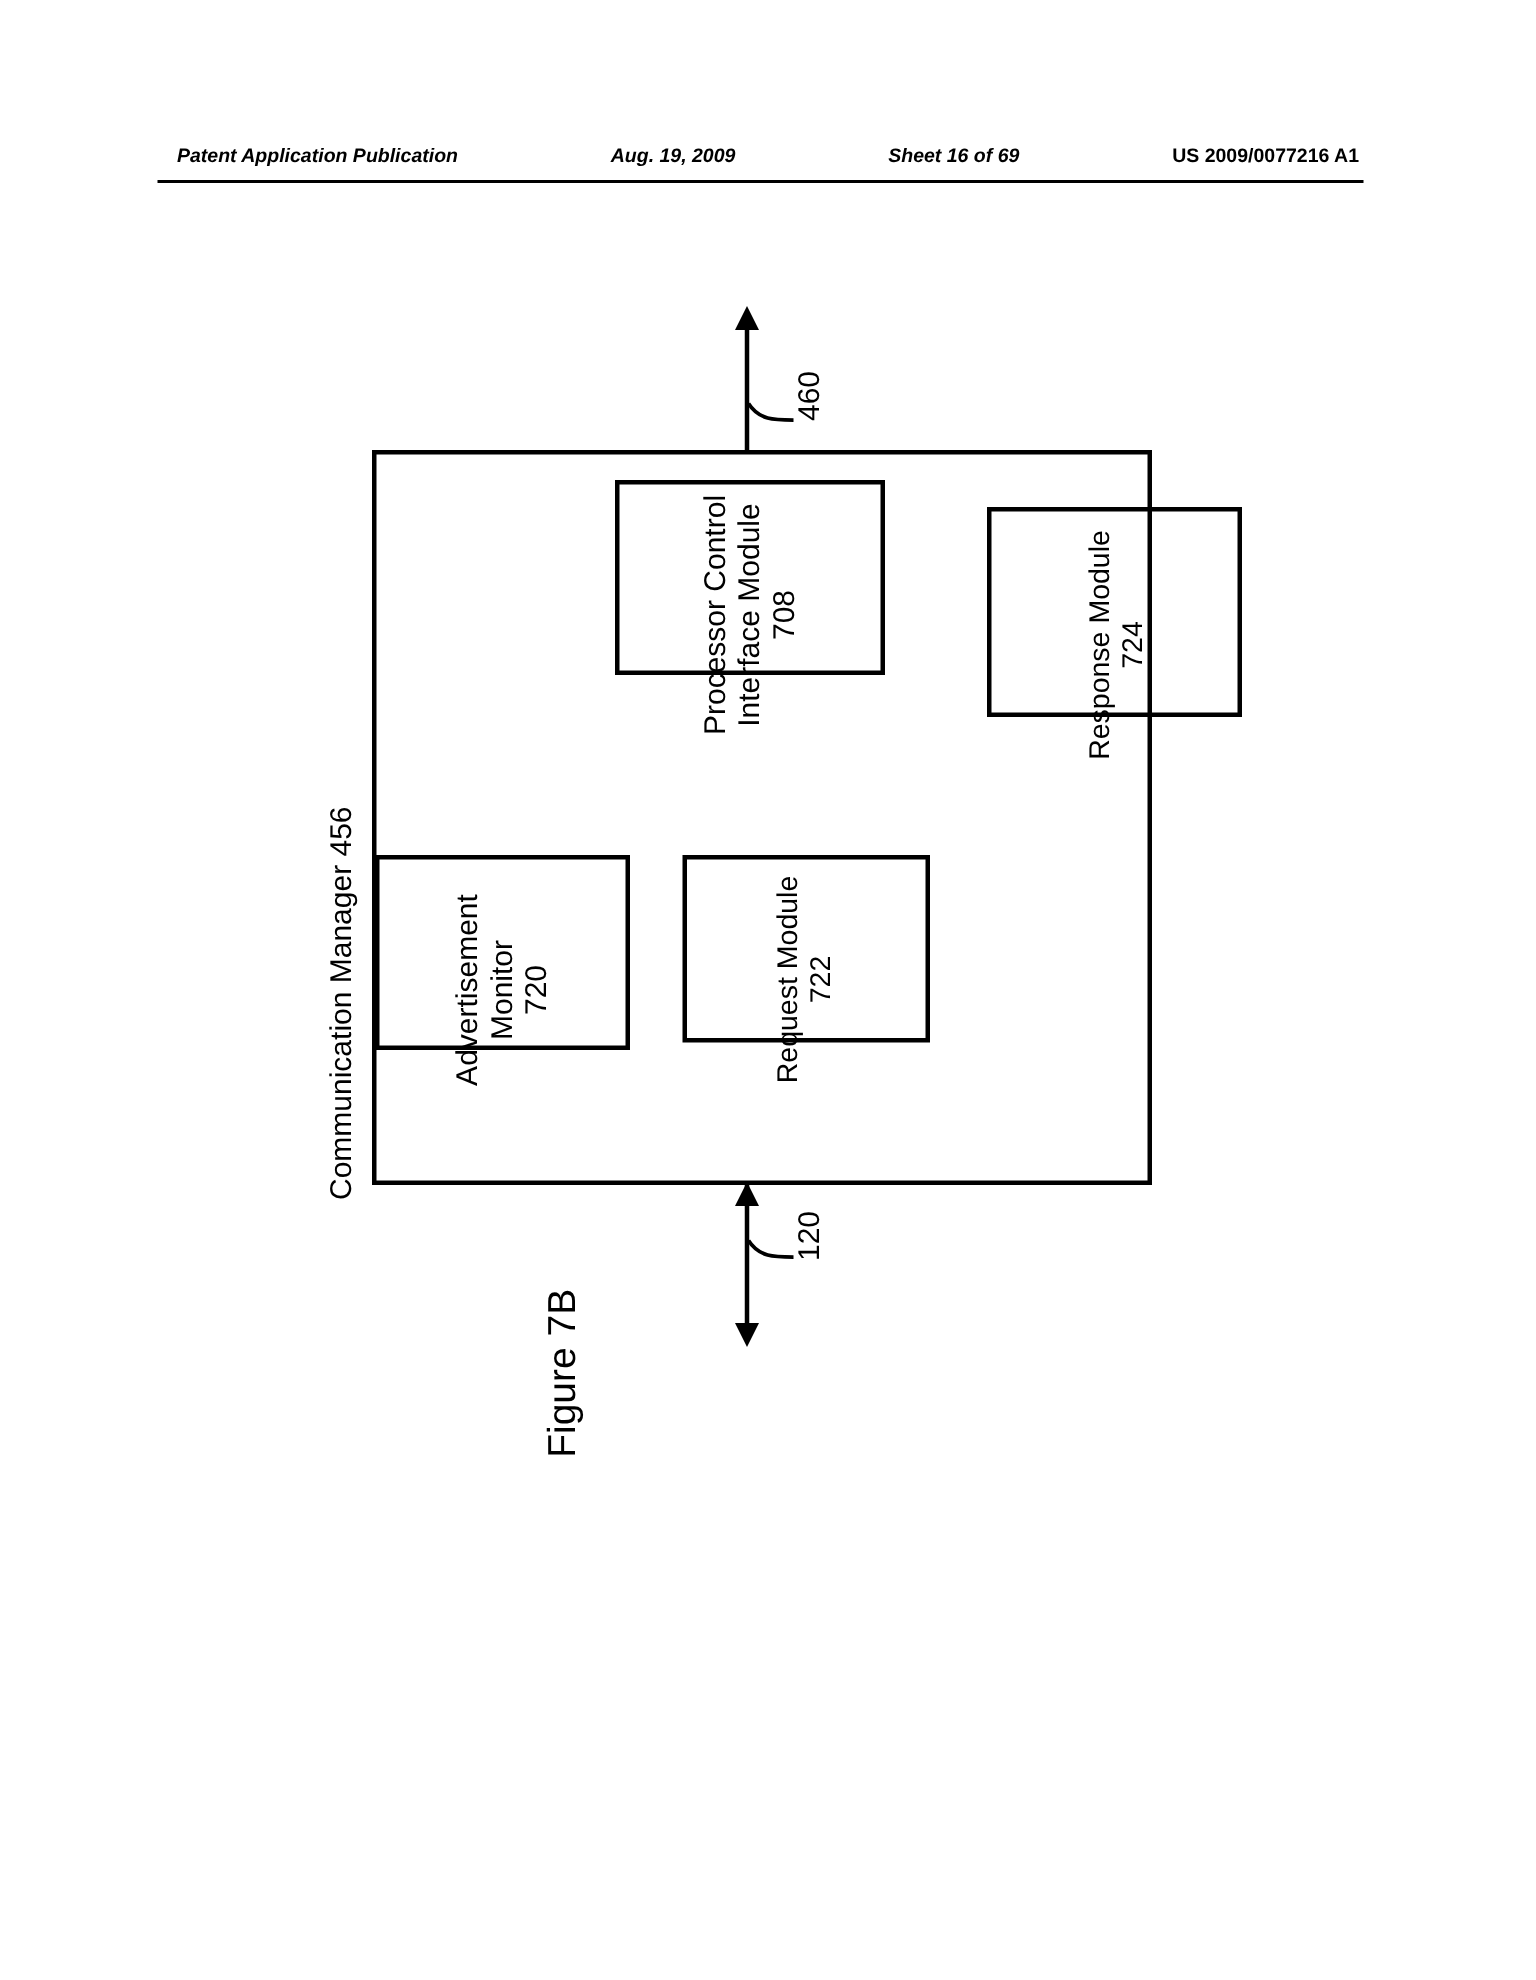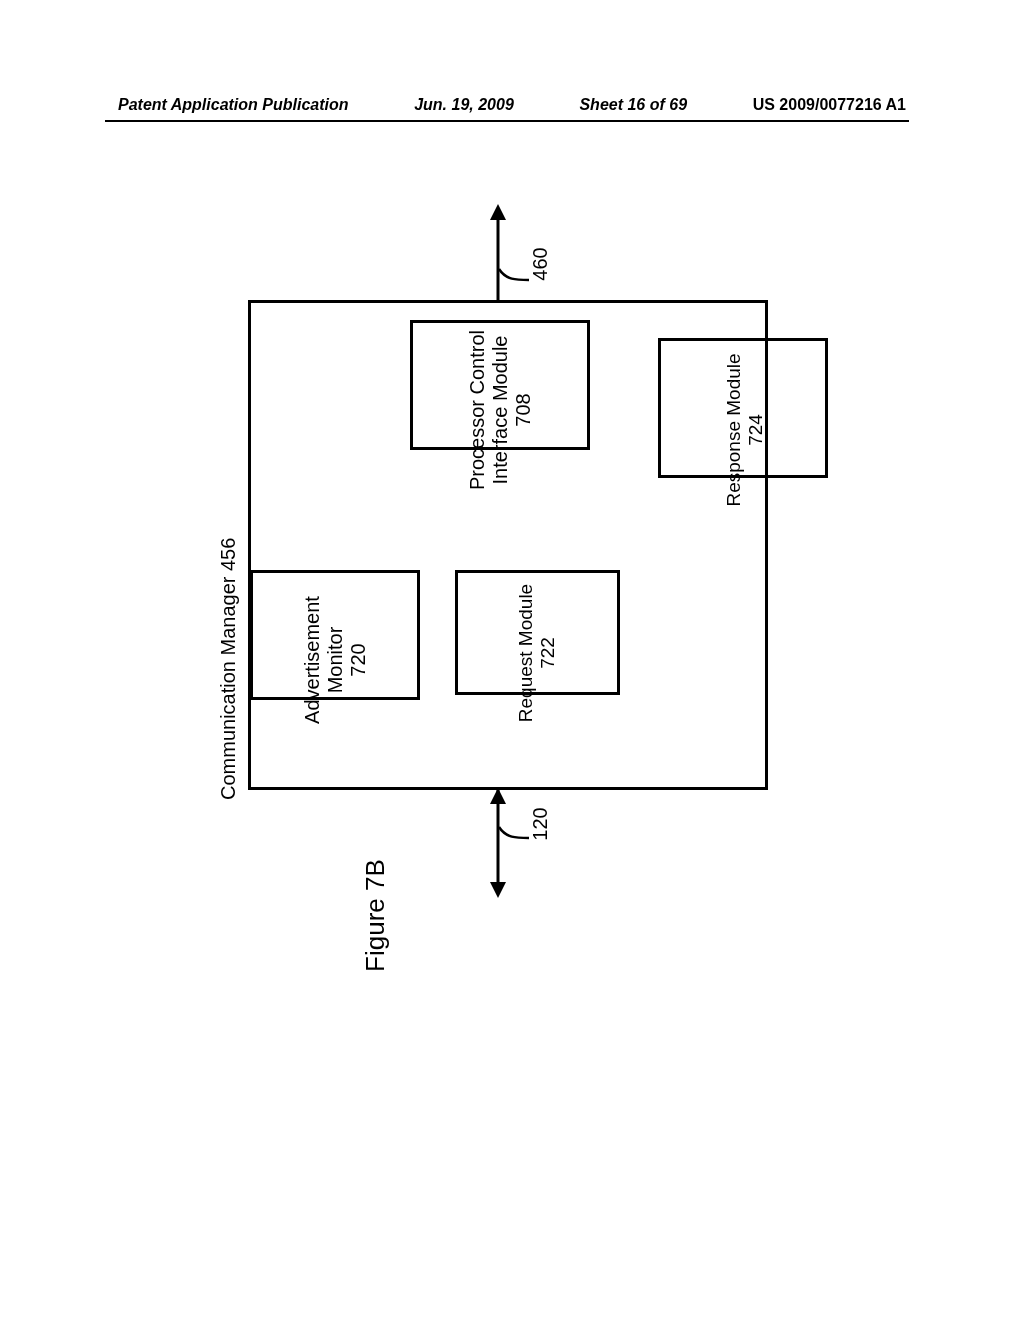--- a/index.html
+++ b/index.html
@@ -12,21 +12,21 @@
     color: #000;
   }
   .page-header {
     position: absolute;
     top: 96px;
     left: 0;
     width: 1024px;
     padding: 0 118px 0 118px;
     display: flex;
     justify-content: space-between;
-    font-size: 16px;
+    font-size: 13px;
     font-weight: bold;
     font-style: italic;
   }
   .page-header .pub-id { font-style: normal; }
   .header-rule {
     position: absolute;
     top: 120px;
     left: 105px;
     width: 804px;
     height: 2px;
@@ -166,21 +166,21 @@
     font-size: 26px;
     transform: rotate(-90deg);
     text-align: center;
   }
 </style>
 </head>
 <body>
 
 <div class="page-header">
   <span>Patent Application Publication</span>
-  <span>Jun. 19, 2009</span>
+  <span>Aug. 19, 2009</span>
   <span>Sheet 16 of 69</span>
   <span class="pub-id">US 2009/0077216 A1</span>
 </div>
 <div class="header-rule"></div>
 
 <div class="figure-area">
 
   <svg width="30" height="100" style="position:absolute; top:-56px; left:283px;">
     <line x1="15" y1="12" x2="15" y2="96" stroke="#000" stroke-width="3"></line>
     <polygon points="15,0 7,16 23,16" fill="#000"></polygon>

